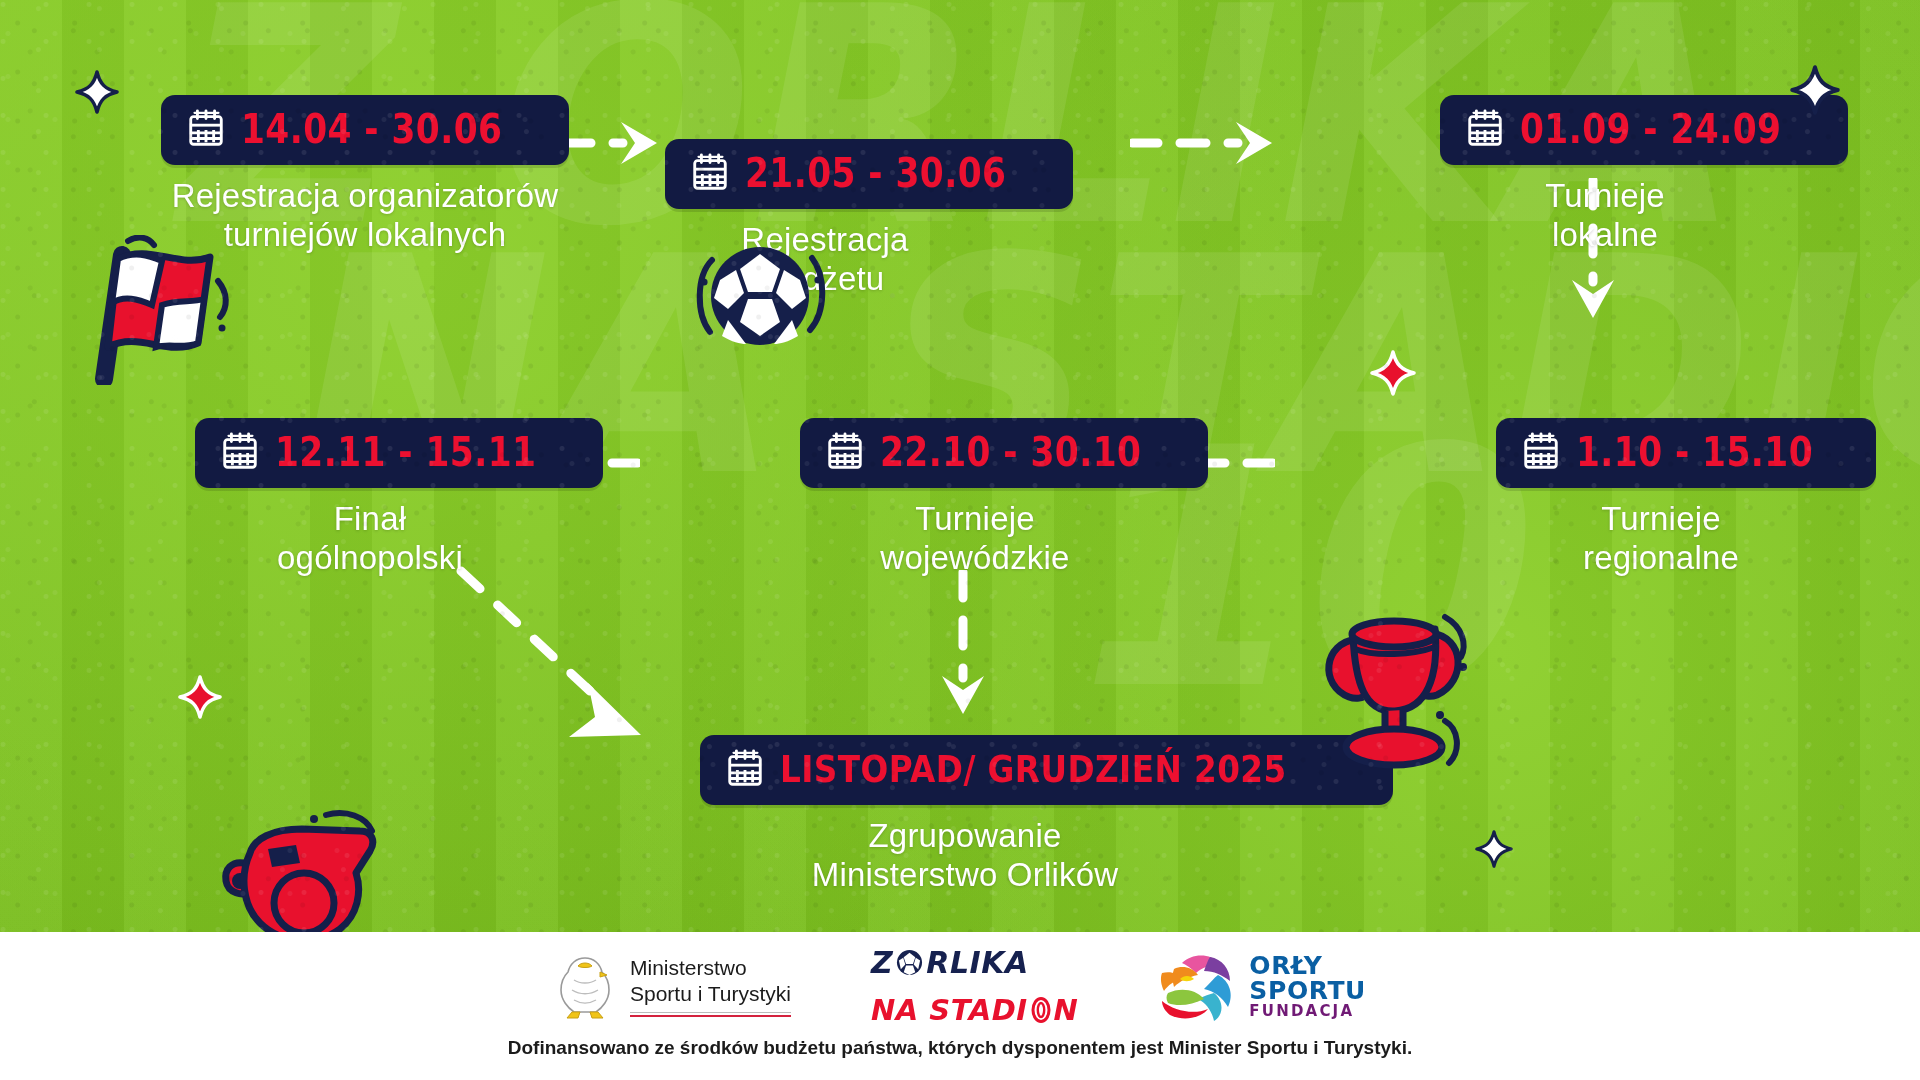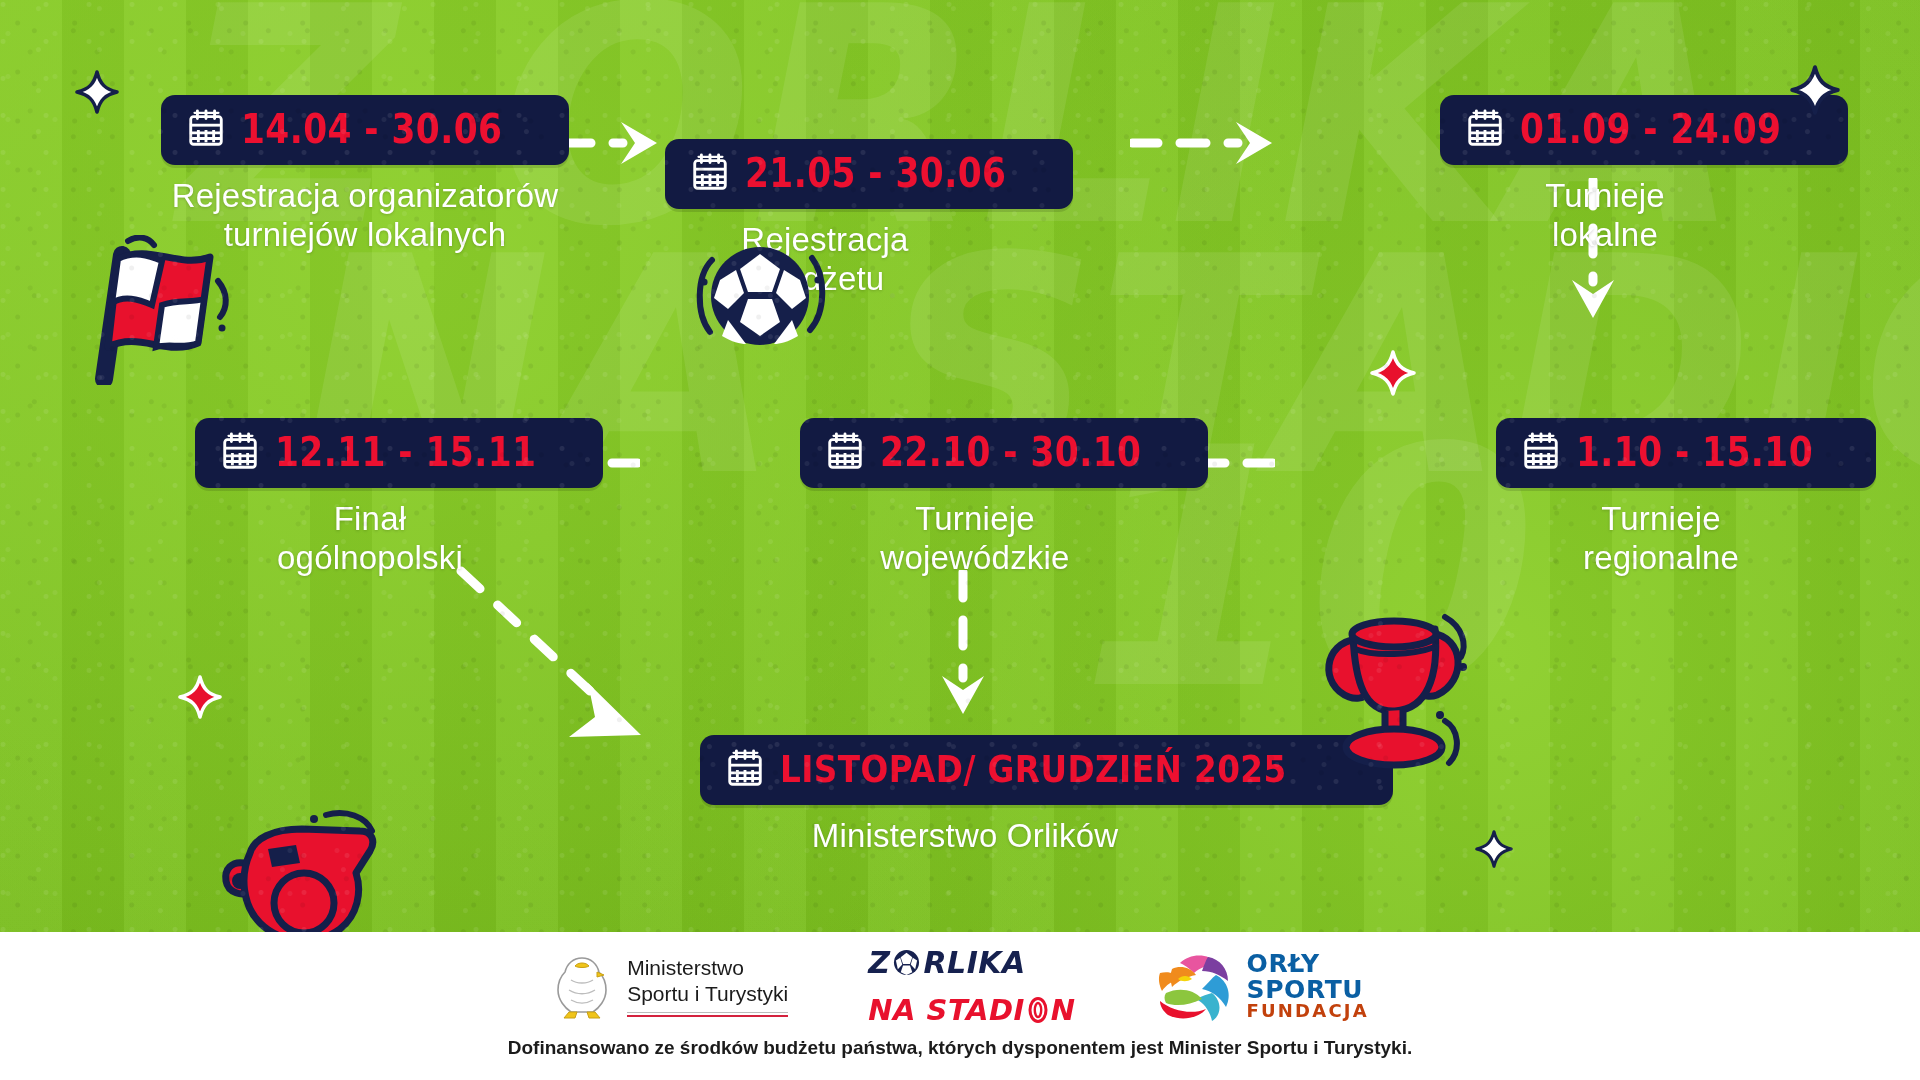--- a/index.html
+++ b/index.html
@@ -131,21 +131,21 @@
   #logo-orlik .l2 { color:#e8112d; margin-top:18px; font-size:29px; }
 
   #logo-orly { gap:11px; }
   #logo-orly .otext { line-height:1.02; }
   #logo-orly .o1, #logo-orly .o2 {
     font-family:"DejaVu Sans", sans-serif; font-weight:900;
     font-size:25px; color:#0a5fa3; letter-spacing:.6px;
   }
   #logo-orly .o3 {
     font-family:"DejaVu Sans", sans-serif; font-weight:700;
-    font-size:18px; color:#c2410c; letter-spacing:2.2px;
+    font-size:15px; color:#701a75; letter-spacing:2.2px;
   }
 
   #footer-note {
     position:absolute; left:0; top:105px; width:1920px;
     text-align:center; color:#1b1b1b; font-size:19px; font-weight:600;
     font-family:"Liberation Sans", sans-serif;
   }
 </style>
 </head>
 <body>
@@ -304,20 +304,21 @@
         <path d="M9 9 h26 a3 3 0 0 1 3 3 v23 a3 3 0 0 1 -3 3 h-26 a3 3 0 0 1 -3 -3 v-23 a3 3 0 0 1 3 -3 z" fill="none" stroke="#ffffff" stroke-width="3"></path>
         <path d="M6 18 H38" stroke="#ffffff" stroke-width="3"></path>
         <path d="M14 23 V36 M22 23 V36 M30 23 V36" stroke="#ffffff" stroke-width="3"></path>
         <path d="M7 26 H37 M7 32 H37" stroke="#ffffff" stroke-width="3"></path>
         <path d="M13 3 V11 M22 3 V11 M31 3 V11" stroke="#ffffff" stroke-width="3" stroke-linecap="round"></path>
         <path d="M10 5 H35" stroke="#ffffff" stroke-width="2.4" stroke-linecap="round"></path>
       </svg>
       <span class="date">LISTOPAD/ GRUDZIEŃ 2025</span>
     </div>
     <div class="caption">
+      <div>Zgrupowanie</div>
       <div>Ministerstwo Orlików</div>
     </div>
   </div>
 
   <svg class="deco" id="deco-flag" width="170" height="150" viewBox="0 0 170 150">
     <path d="M34 144 L52 20" stroke="#151f4a" stroke-width="18" stroke-linecap="round"></path>
     <path d="M48 24 C80 8 108 34 140 22 L128 108 C96 122 70 96 38 112 Z" fill="#e8112d" stroke="#151f4a" stroke-width="7" stroke-linejoin="round"></path>
     <path d="M48 24 C64 16 78 20 92 26 L82 70 C68 64 54 60 42 68 Z" fill="#ffffff" stroke="#151f4a" stroke-width="6"></path>
     <path d="M92 70 C108 64 122 68 134 64 L128 108 C112 114 100 108 86 112 Z" fill="#ffffff" stroke="#151f4a" stroke-width="6"></path>
     <path d="M58 6 C68 0 78 2 84 10" stroke="#151f4a" stroke-width="6" fill="none" stroke-linecap="round"></path>

